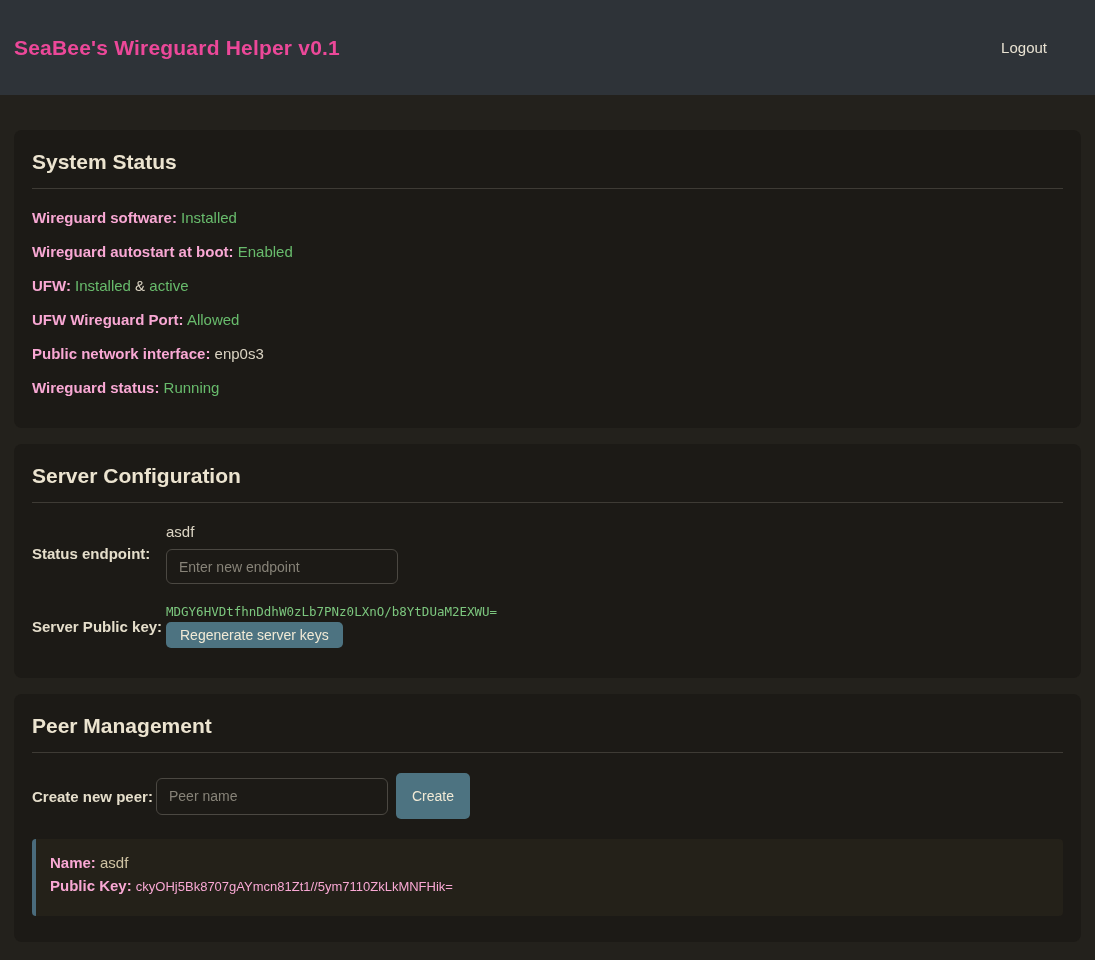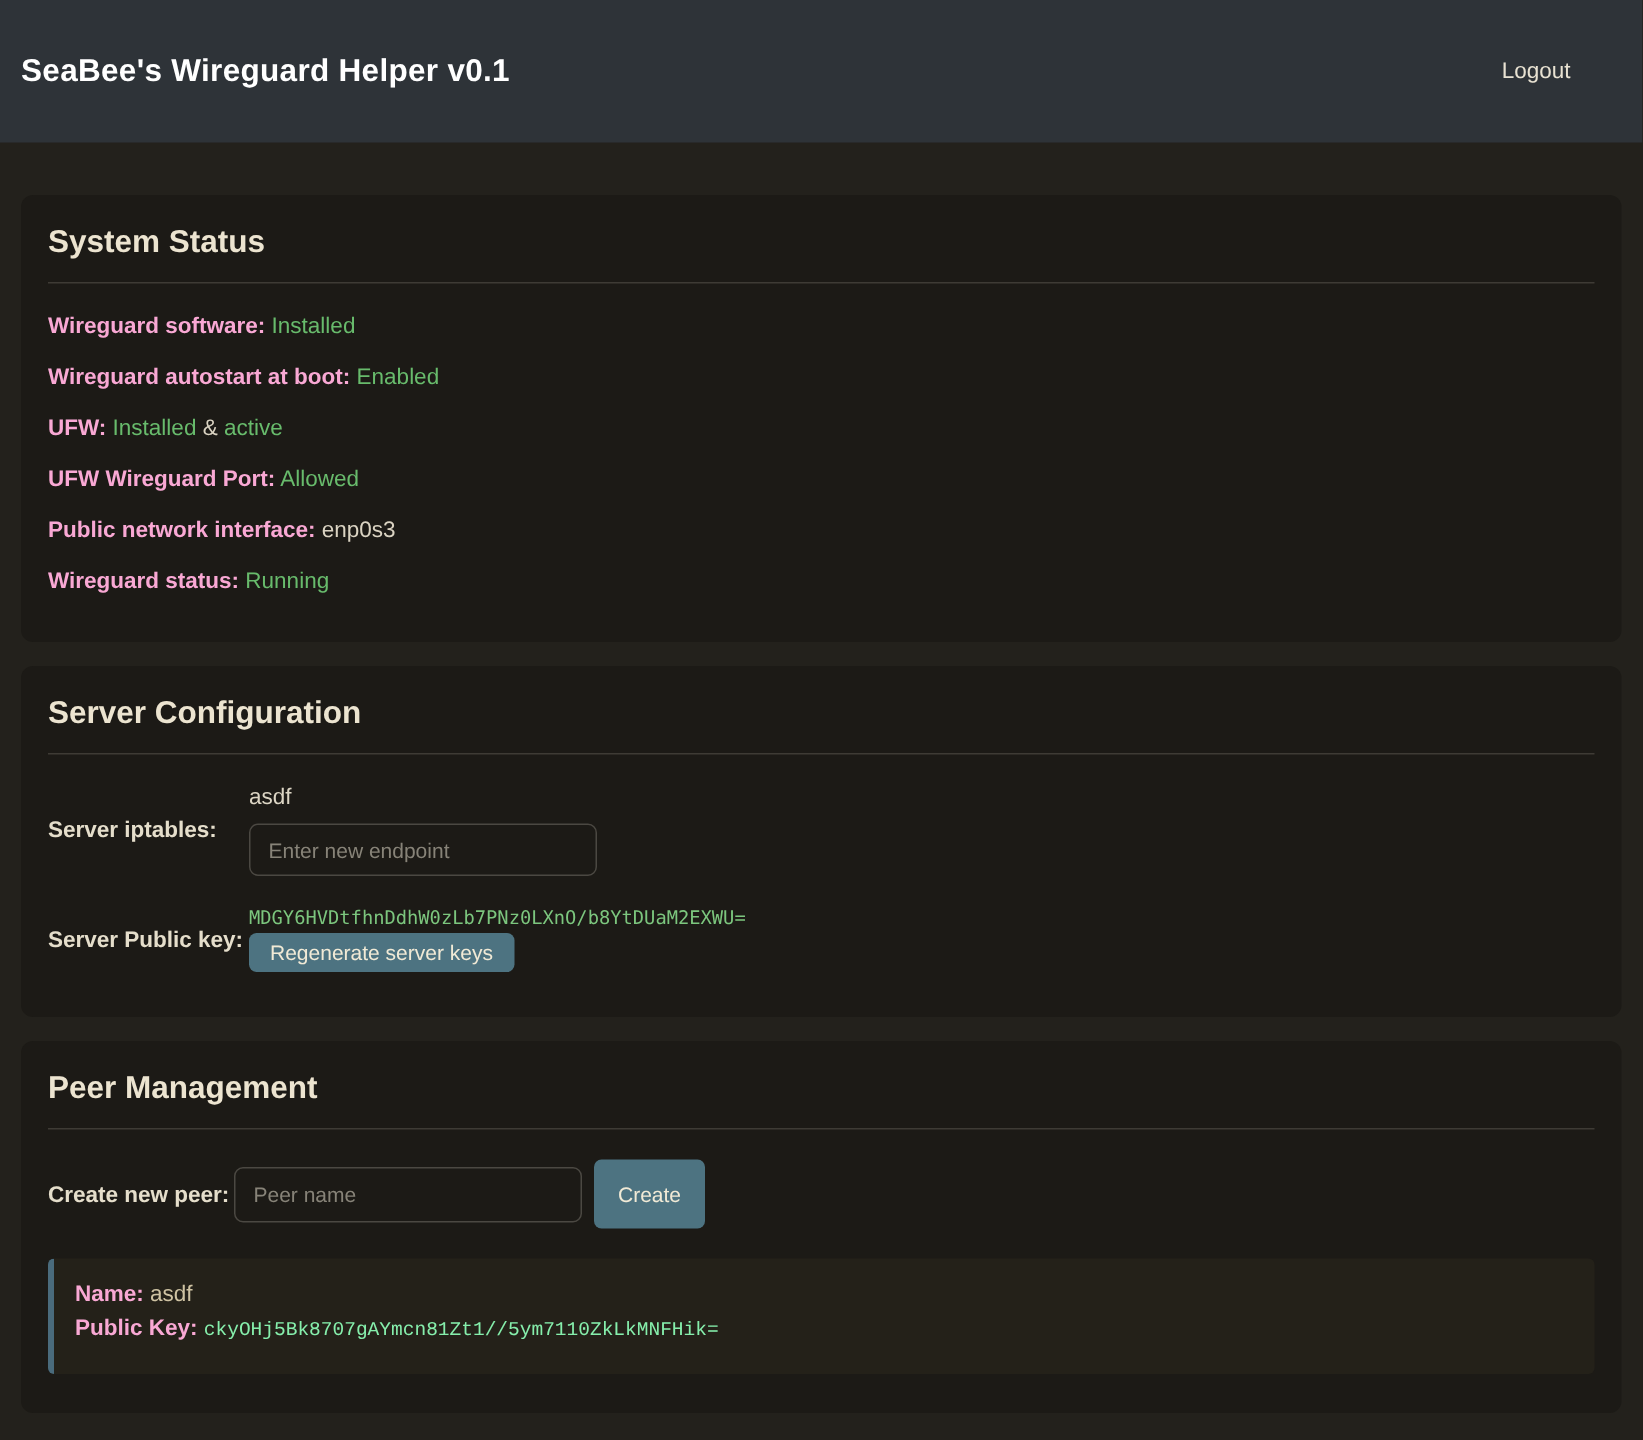--- a/index.html
+++ b/index.html
@@ -8,21 +8,21 @@
     background: #23211c;
     font-family: "Liberation Sans", sans-serif;
     color: #dad3c2;
   }
   
   .app-header {
     height: 95px; background: #2e3338;
     display: flex; align-items: center; justify-content: space-between;
     padding: 0 48px 0 14px;
   }
-  .app-title { font-size: 21px; font-weight: bold; color: #ffffff; letter-spacing: .2px; }
+  .app-title { font-size: 21px; font-weight: bold; color: #ec4899; letter-spacing: .2px; }
   .logout-link { font-size: 15px; color: #e8e2d2; text-decoration: none; cursor: pointer; }
 
   
   main { padding: 35px 14px 0 14px; }
   .card {
     background: #1c1a16; border-radius: 8px;
     padding: 20px 18px 26px 18px; margin-bottom: 16px;
   }
   .card h2 { font-size: 21px; font-weight: bold; color: #ece4d0; margin-bottom: 14px; }
   .card hr { border: none; border-top: 1px solid #3e3b35; margin: 0 0 20px 0; }
@@ -65,21 +65,21 @@
   .peer-row .text-input { height: 37px; }
   .peer-row .btn-tall { margin-left: 8px; padding: 15px 16px; }
 
   .peer-card {
     margin-top: 20px; background: #242119;
     border-left: 4px solid #4a6b7c; border-radius: 4px;
     padding: 15px 18px 16px 14px;
   }
   .peer-line { font-size: 15px; margin-bottom: 6px; }
   .peer-val { color: #cfc3a3; }
-  .peer-key { font-family: Liberation Mono, monospace; font-size: 13px; color: #86efac; }
+  .peer-key { font-family: Liberation Sans, sans-serif; font-size: 13px; color: #f9a8d4; }
 </style>
 </head>
 <body>
 
 <header class="app-header">
   <h1 class="app-title">SeaBee's Wireguard Helper v0.1</h1>
   <a class="logout-link">Logout</a>
 </header>
 
 <main>
@@ -113,21 +113,21 @@
       <span class="lbl">Wireguard status:</span>
       <span class="green">Running</span>
     </p>
   </section>
 
   <section class="card">
     <h2>Server Configuration</h2>
     <hr>
 
     <div class="form-row">
-      <div class="form-label">Server iptables:</div>
+      <div class="form-label">Status endpoint:</div>
       <div class="form-right">
         <div class="current-value">asdf</div>
         <div class="inline-controls">
           <input class="text-input" type="text" placeholder="Enter new endpoint" style="">
         </div>
       </div>
     </div>
 
     <div class="form-row">
       <div class="form-label">Server Public key:</div>

